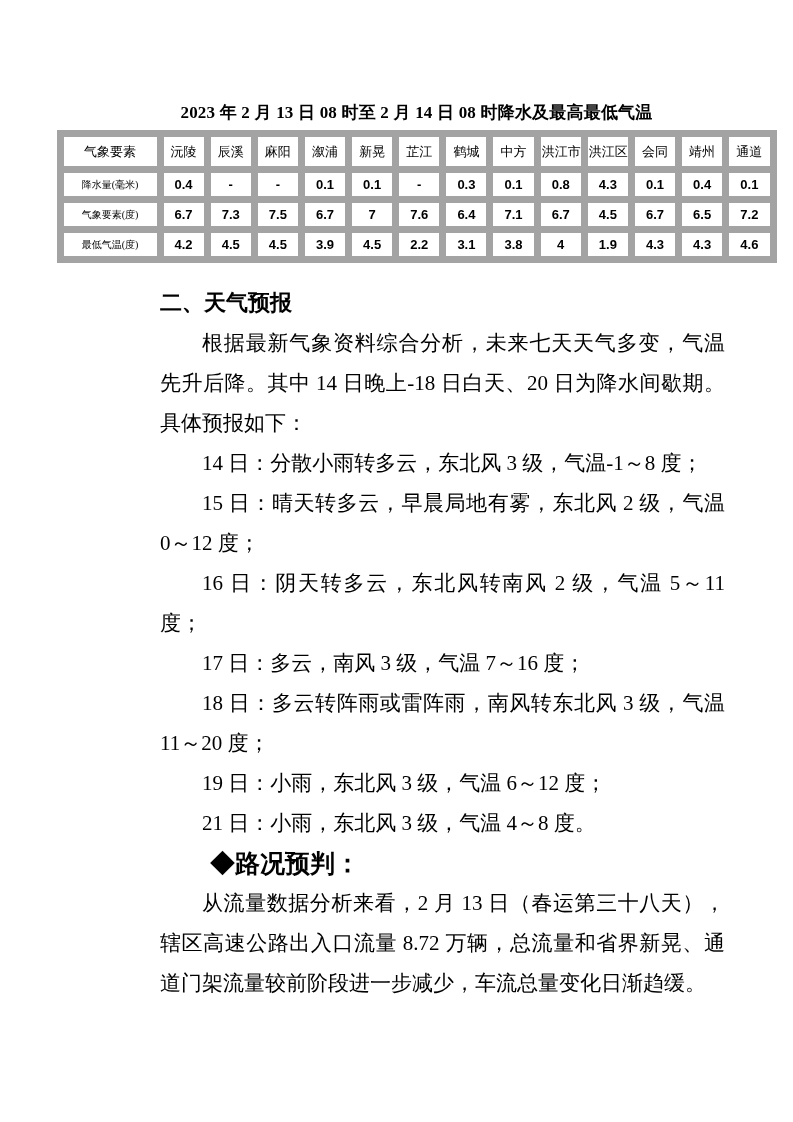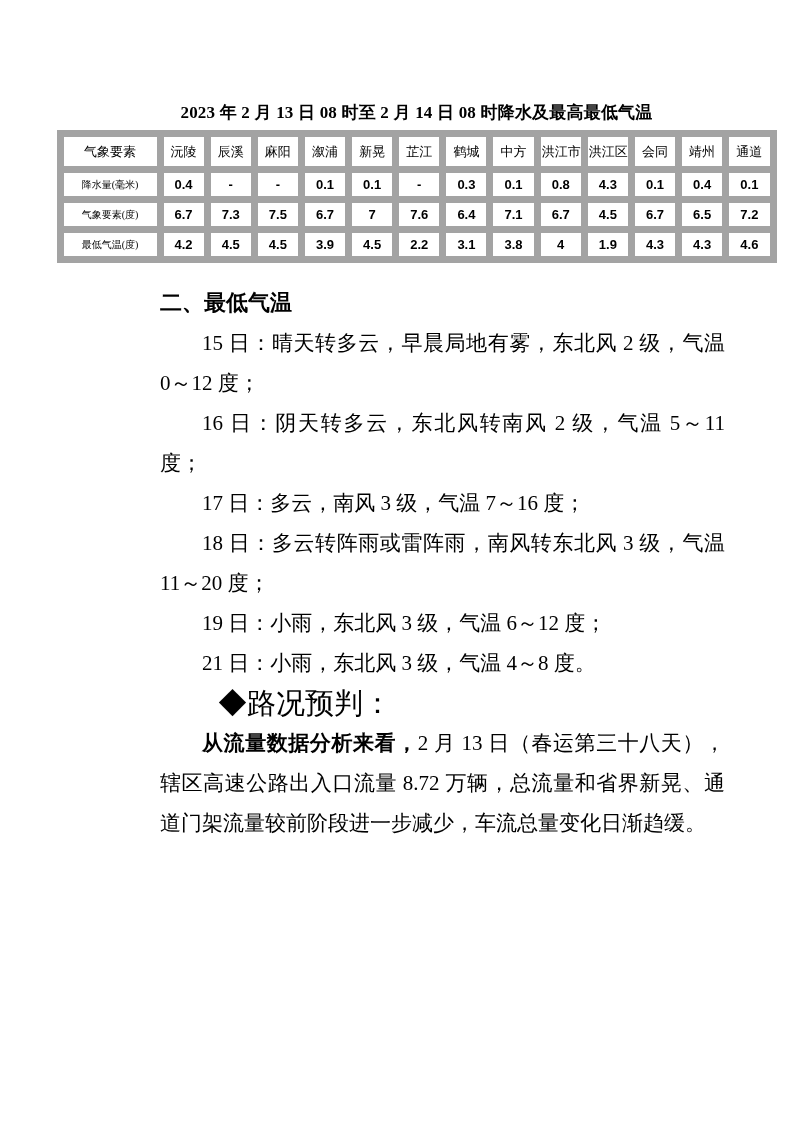--- a/index.html
+++ b/index.html
@@ -76,26 +76,26 @@
     line-height: 40px;
     margin: 0;
     text-align: left;
   }
   .para {
     margin: 0;
     text-indent: 2em;
   }
   .bold-heading {
     font-family: "Liberation Sans", sans-serif;
-    font-weight: normal;
-    font-size: 29px;
+    font-weight: bold;
+    font-size: 25px;
   }
   .bold-lead {
     font-family: "Liberation Sans", sans-serif;
-    font-weight: bold;
+    font-weight: normal;
   }
 </style>
 </head>
 <body>
 
 <div class="page">
 
   <div class="doc-title">2023 年 2 月 13 日 08 时至 2 月 14 日 08 时降水及最高最低气温</div>
 
   <table class="weather-table">
@@ -164,24 +164,26 @@
           <td class="num">1.9</td>
           <td class="num">4.3</td>
           <td class="num">4.3</td>
           <td class="num">4.6</td>
         </tr>
       </tbody>
   </table>
 
   <div class="content">
 
-    <h2 class="section-heading">二、最低气温</h2>
+    <h2 class="section-heading">二、天气预报</h2>
 
+    <p class="para">根据最新气象资料综合分析，未来七天天气多变，气温先升后降。其中 14 日晚上-18 日白天、20 日为降水间歇期。具体预报如下：</p>
 
     <div id="forecast-items">
+        <p class="para">14 日：分散小雨转多云，东北风 3 级，气温-1～8 度；</p>
         <p class="para">15 日：晴天转多云，早晨局地有雾，东北风 2 级，气温 0～12 度；</p>
         <p class="para">16 日：阴天转多云，东北风转南风 2 级，气温 5～11 度；</p>
         <p class="para">17 日：多云，南风 3 级，气温 7～16 度；</p>
         <p class="para">18 日：多云转阵雨或雷阵雨，南风转东北风 3 级，气温 11～20 度；</p>
         <p class="para">19 日：小雨，东北风 3 级，气温 6～12 度；</p>
         <p class="para">21 日：小雨，东北风 3 级，气温 4～8 度。</p>
       </div>
 
     <p class="para bold-heading">◆路况预判：</p>
 

